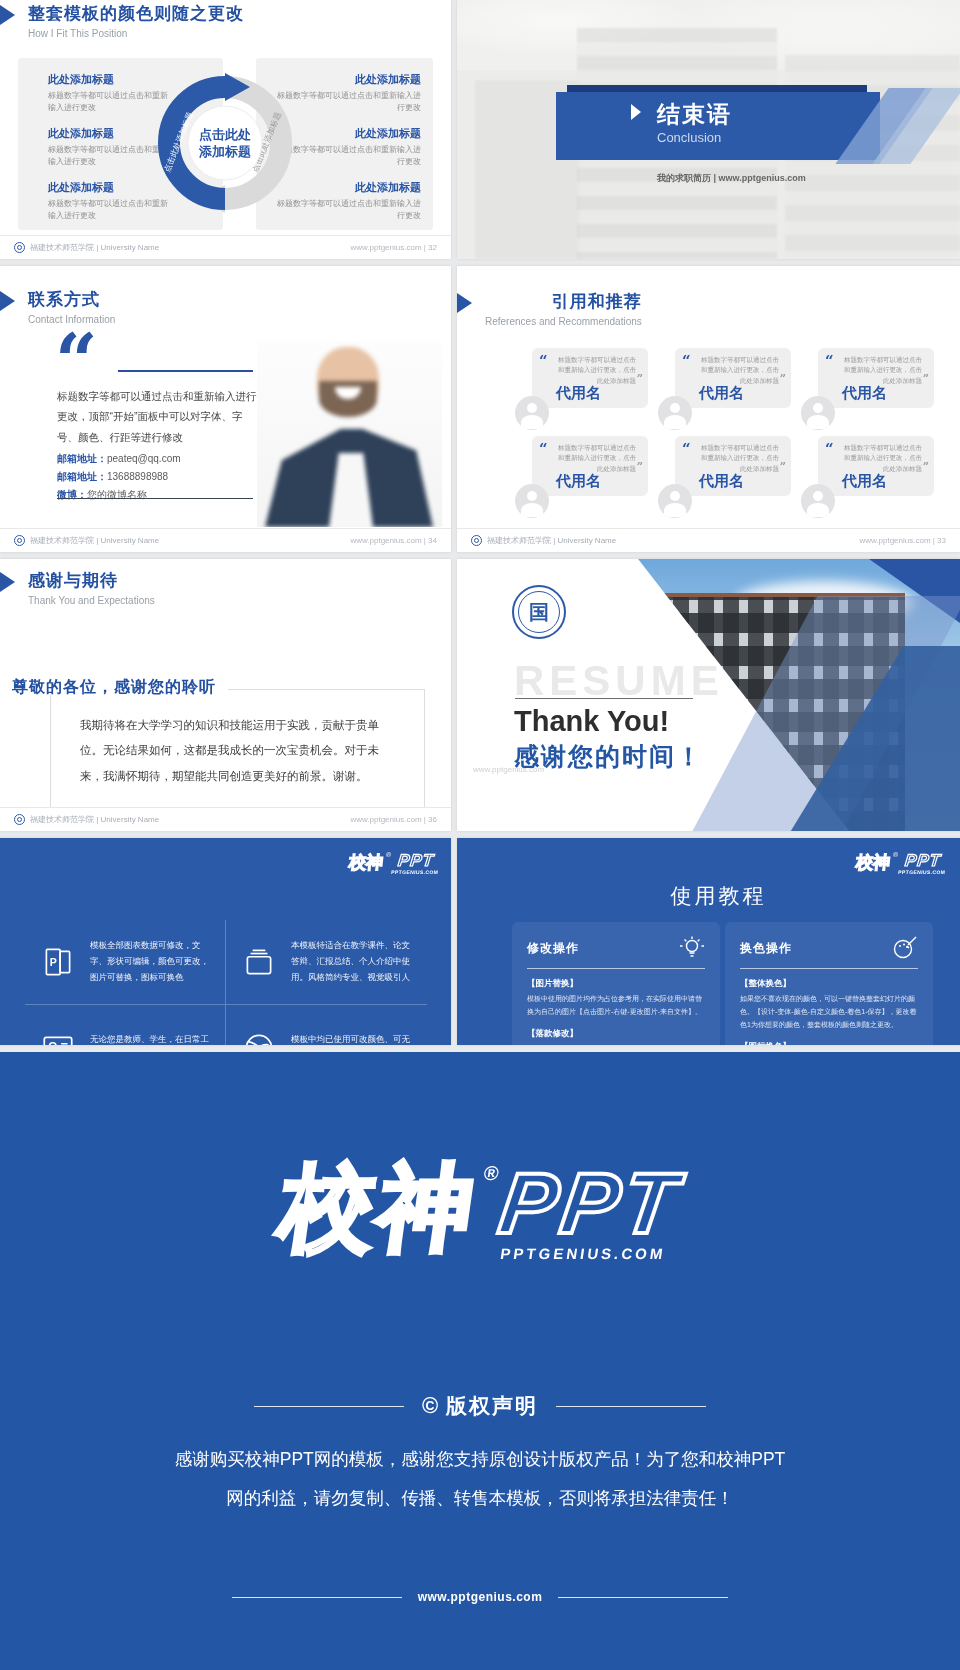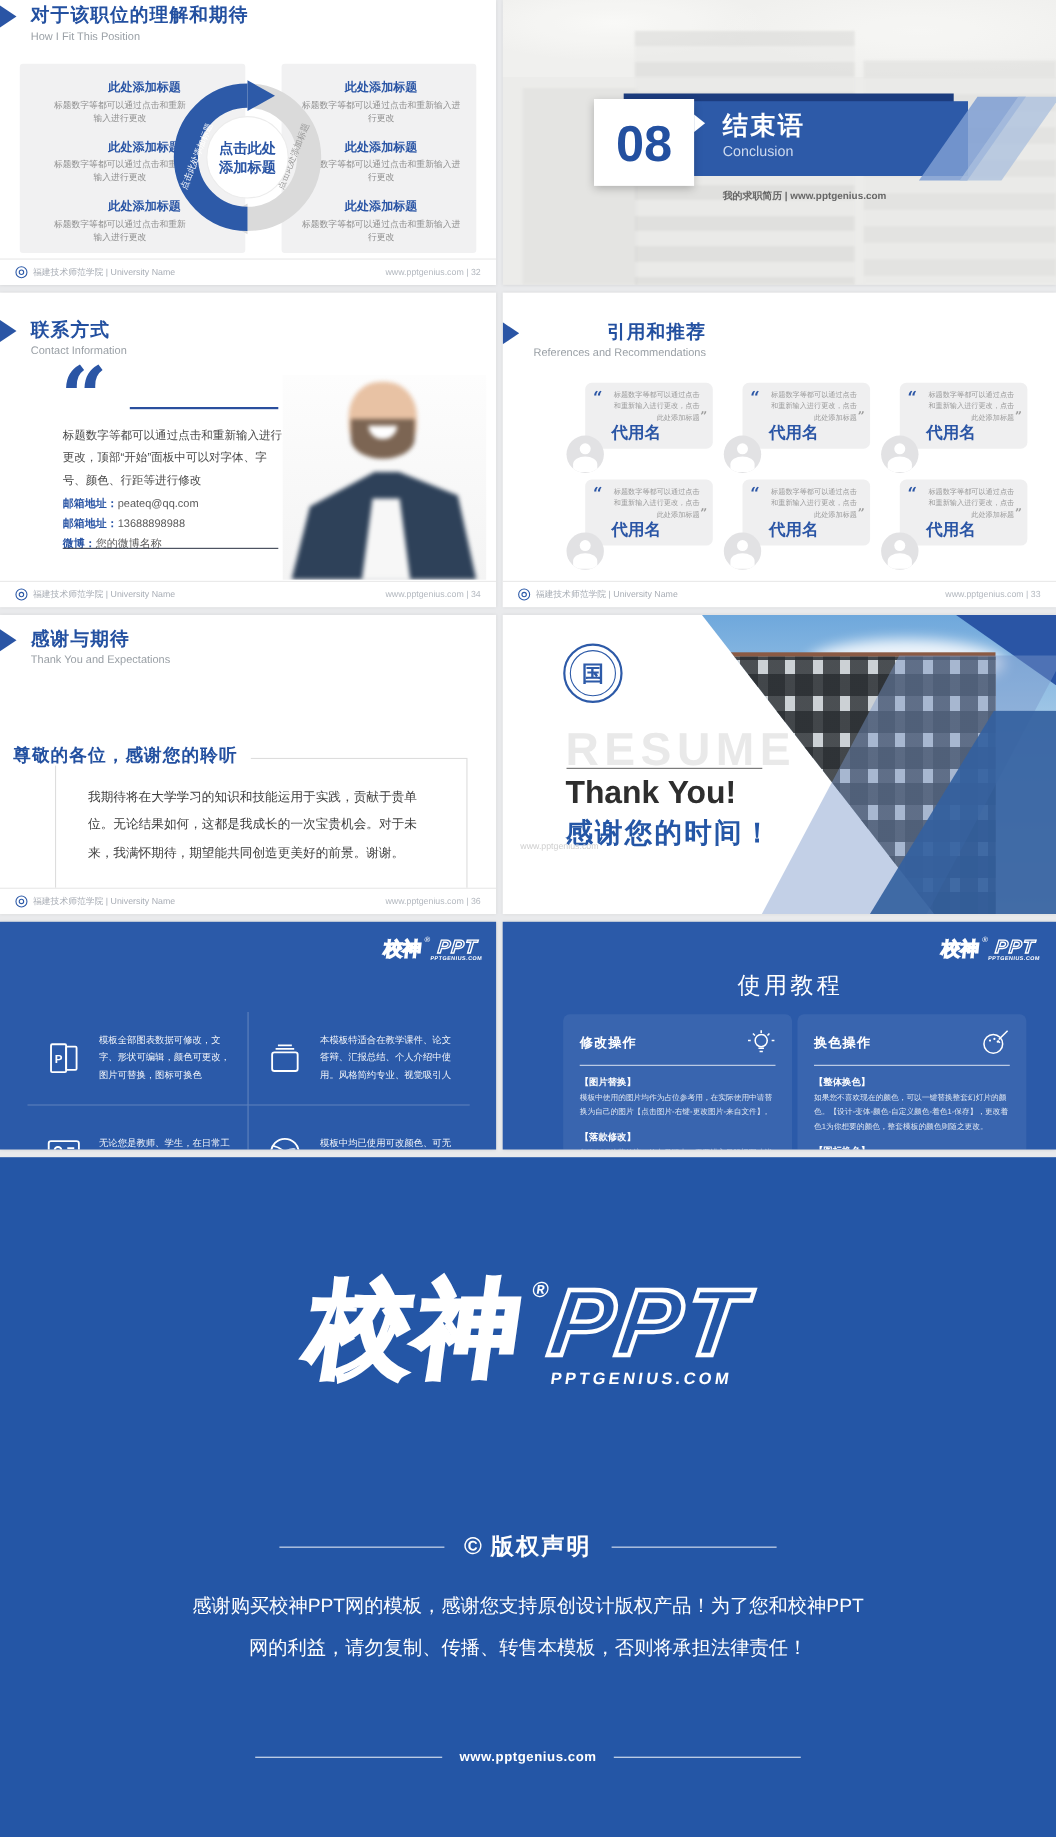--- a/index.html
+++ b/index.html
@@ -25,21 +25,21 @@
   .sfooter{position:absolute;left:0;right:0;bottom:0;height:23px;border-top:1px solid #e8e8e8;display:flex;align-items:center;justify-content:space-between;padding:0 14px;background:#fff;}
   .sf-left{display:flex;align-items:center;gap:5px;font-size:8px;color:#a8adb5;}
   .sf-logo{width:11px;height:11px;border:1px solid #2d5aa8;border-radius:50%;box-sizing:border-box;position:relative;flex:0 0 11px;}
   .sf-logo::after{content:"";position:absolute;left:2px;top:2px;right:2px;bottom:2px;border:1px solid #2d5aa8;border-radius:50%;}
   .sf-right{font-size:8px;color:#b3b8bf;}
 
   
   .panel{position:absolute;top:58px;height:172px;background:#f1f1f2;border-radius:3px;box-sizing:border-box;}
   #p-left{left:18px;width:205px;padding:14px 8px 0 30px;}
   #p-right{left:256px;width:177px;padding:14px 12px 0 16px;text-align:right;}
-  .pitem{margin-bottom:11px;text-align:center;}
+  .pitem{margin-bottom:11px;}
   .pi-title{font-size:11px;font-weight:bold;color:#2a55a5;margin-bottom:3px;}
   .pi-body{font-size:8px;color:#8f8f8f;line-height:1.55;max-width:122px;}
   #p-right .pi-body{max-width:none;}
   #cycle-svg{position:absolute;left:146px;top:64px;}
 
   
   .ph{position:absolute;}
   .cz-b1{left:120px;top:28px;width:200px;height:231px;background:repeating-linear-gradient(to bottom,#d8d8d6 0 14px,#e9e9e7 14px 28px);opacity:.55;filter:blur(1px);}
   .cz-b2{left:18px;top:80px;width:105px;height:179px;background:#e0e0de;opacity:.6;filter:blur(1px);}
   .cz-b3{right:0;top:55px;width:175px;height:204px;background:repeating-linear-gradient(to bottom,#dcdcda 0 16px,#eaeae8 16px 30px);opacity:.5;filter:blur(1px);}
@@ -146,21 +146,21 @@
   .bf-site{position:absolute;top:538px;left:0;right:0;display:flex;align-items:center;justify-content:center;gap:16px;}
   .bf-sline{width:170px;height:1px;background:#dfe6f2;}
   .bf-surl{font-size:12px;font-weight:bold;color:#fff;letter-spacing:.5px;}
 </style>
 </head>
 <body>
 
 <section class="slide" id="s1">
   <div class="tblock" style="top:2px;">
     <span class="tarrow"></span>
-    <div class="tmain">对于该职位的理解和期待</div>
+    <div class="tmain">整套模板的颜色则随之更改</div>
     <div class="tsub">How I Fit This Position</div>
   </div>
 
   <div class="panel" id="p-left">
     <div class="pitem">
       <div class="pi-title">此处添加标题</div>
       <div class="pi-body">标题数字等都可以通过点击和重新输入进行更改</div>
     </div>
     <div class="pitem">
       <div class="pi-title">此处添加标题</div>
@@ -210,21 +210,20 @@
 
 <section class="slide" id="s2">
   <div class="ph cz-sky"></div>
   <div class="ph cz-b2"></div>
   <div class="ph cz-b1"></div>
   <div class="ph cz-b3"></div>
   <div class="cz-acc"></div>
   <div class="cz-bar"></div>
   <div class="cz-d1"></div>
   <div class="cz-d2"></div>
-  <div class="cz-num">08</div>
   <span class="cz-pt"></span>
   <div class="cz-t">结束语</div>
   <div class="cz-s">Conclusion</div>
   <div class="cz-tag">我的求职简历 | www.pptgenius.com</div>
 </section>
 
 <section class="slide" id="s3">
   <div class="tblock" style="top:22px;">
     <span class="tarrow"></span>
     <div class="tmain">联系方式</div>

